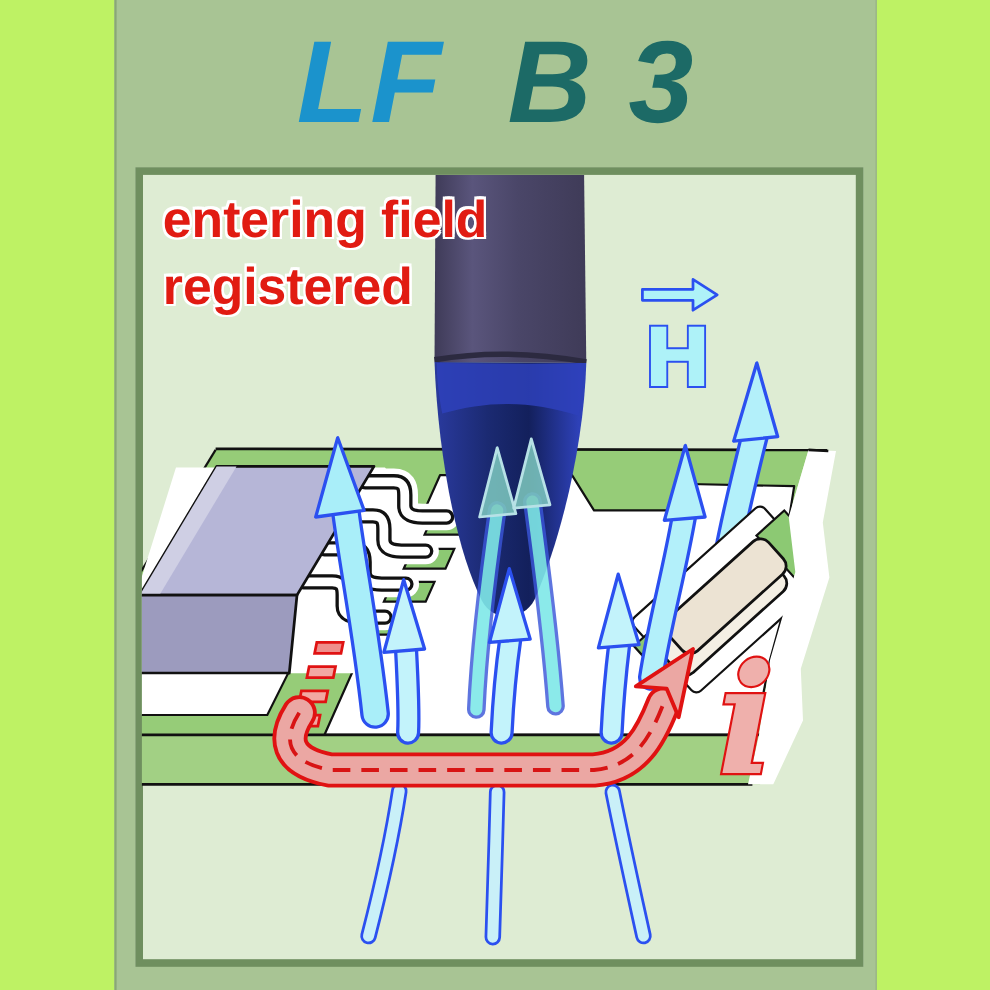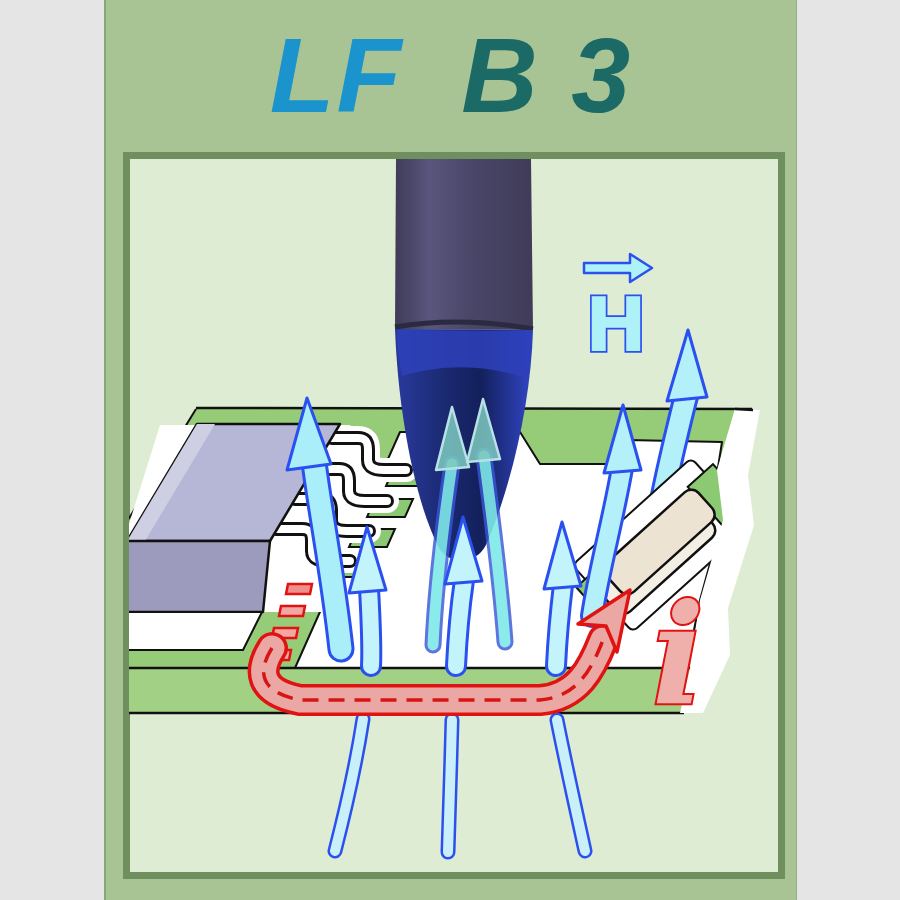--- a/index.html
+++ b/index.html
@@ -1,16 +1,16 @@
 <!DOCTYPE html>
 <html><head>
 <meta charset="utf-8">
 <style>
   html,body{margin:0;padding:0;background:#ffffff;}
-  #stage{position:relative;width:900px;height:900px;background:#e5e5e5;overflow:hidden;
+  #stage{position:relative;width:900px;height:900px;background:#bef264;overflow:hidden;
          font-family:"Liberation Sans",sans-serif;}
   
   #poster{position:absolute;left:104px;top:0;width:693px;height:900px;
           background:#a8c494;border-left:2px solid #8aa678;border-right:1px solid #94af82;
           box-sizing:border-box;}
   
   #title{position:absolute;left:0;top:20px;width:100%;text-align:center;
          font-style:italic;font-weight:bold;font-size:106px;line-height:1.05;
          letter-spacing:2px;white-space:nowrap;}
   #title .lf{color:#1b93cc;}
@@ -200,14 +200,16 @@
 
       <text class="svgtext-i" x="652" y="703">i</text>
       <g>
         <polygon points="584,263 630,263 630,254 652,268 630,282 630,273 584,273" fill="#aef2f8" stroke="#2b50f0" stroke-width="2.5" stroke-linejoin="round"></polygon>
         <text class="svgtext-h" x="585" y="351">H</text>
       </g>
     </g>
   </svg>
 
   <div id="caption">
+    <div>entering field</div>
+    <div>registered</div>
   </div>
 </div>
 
 </body></html>

